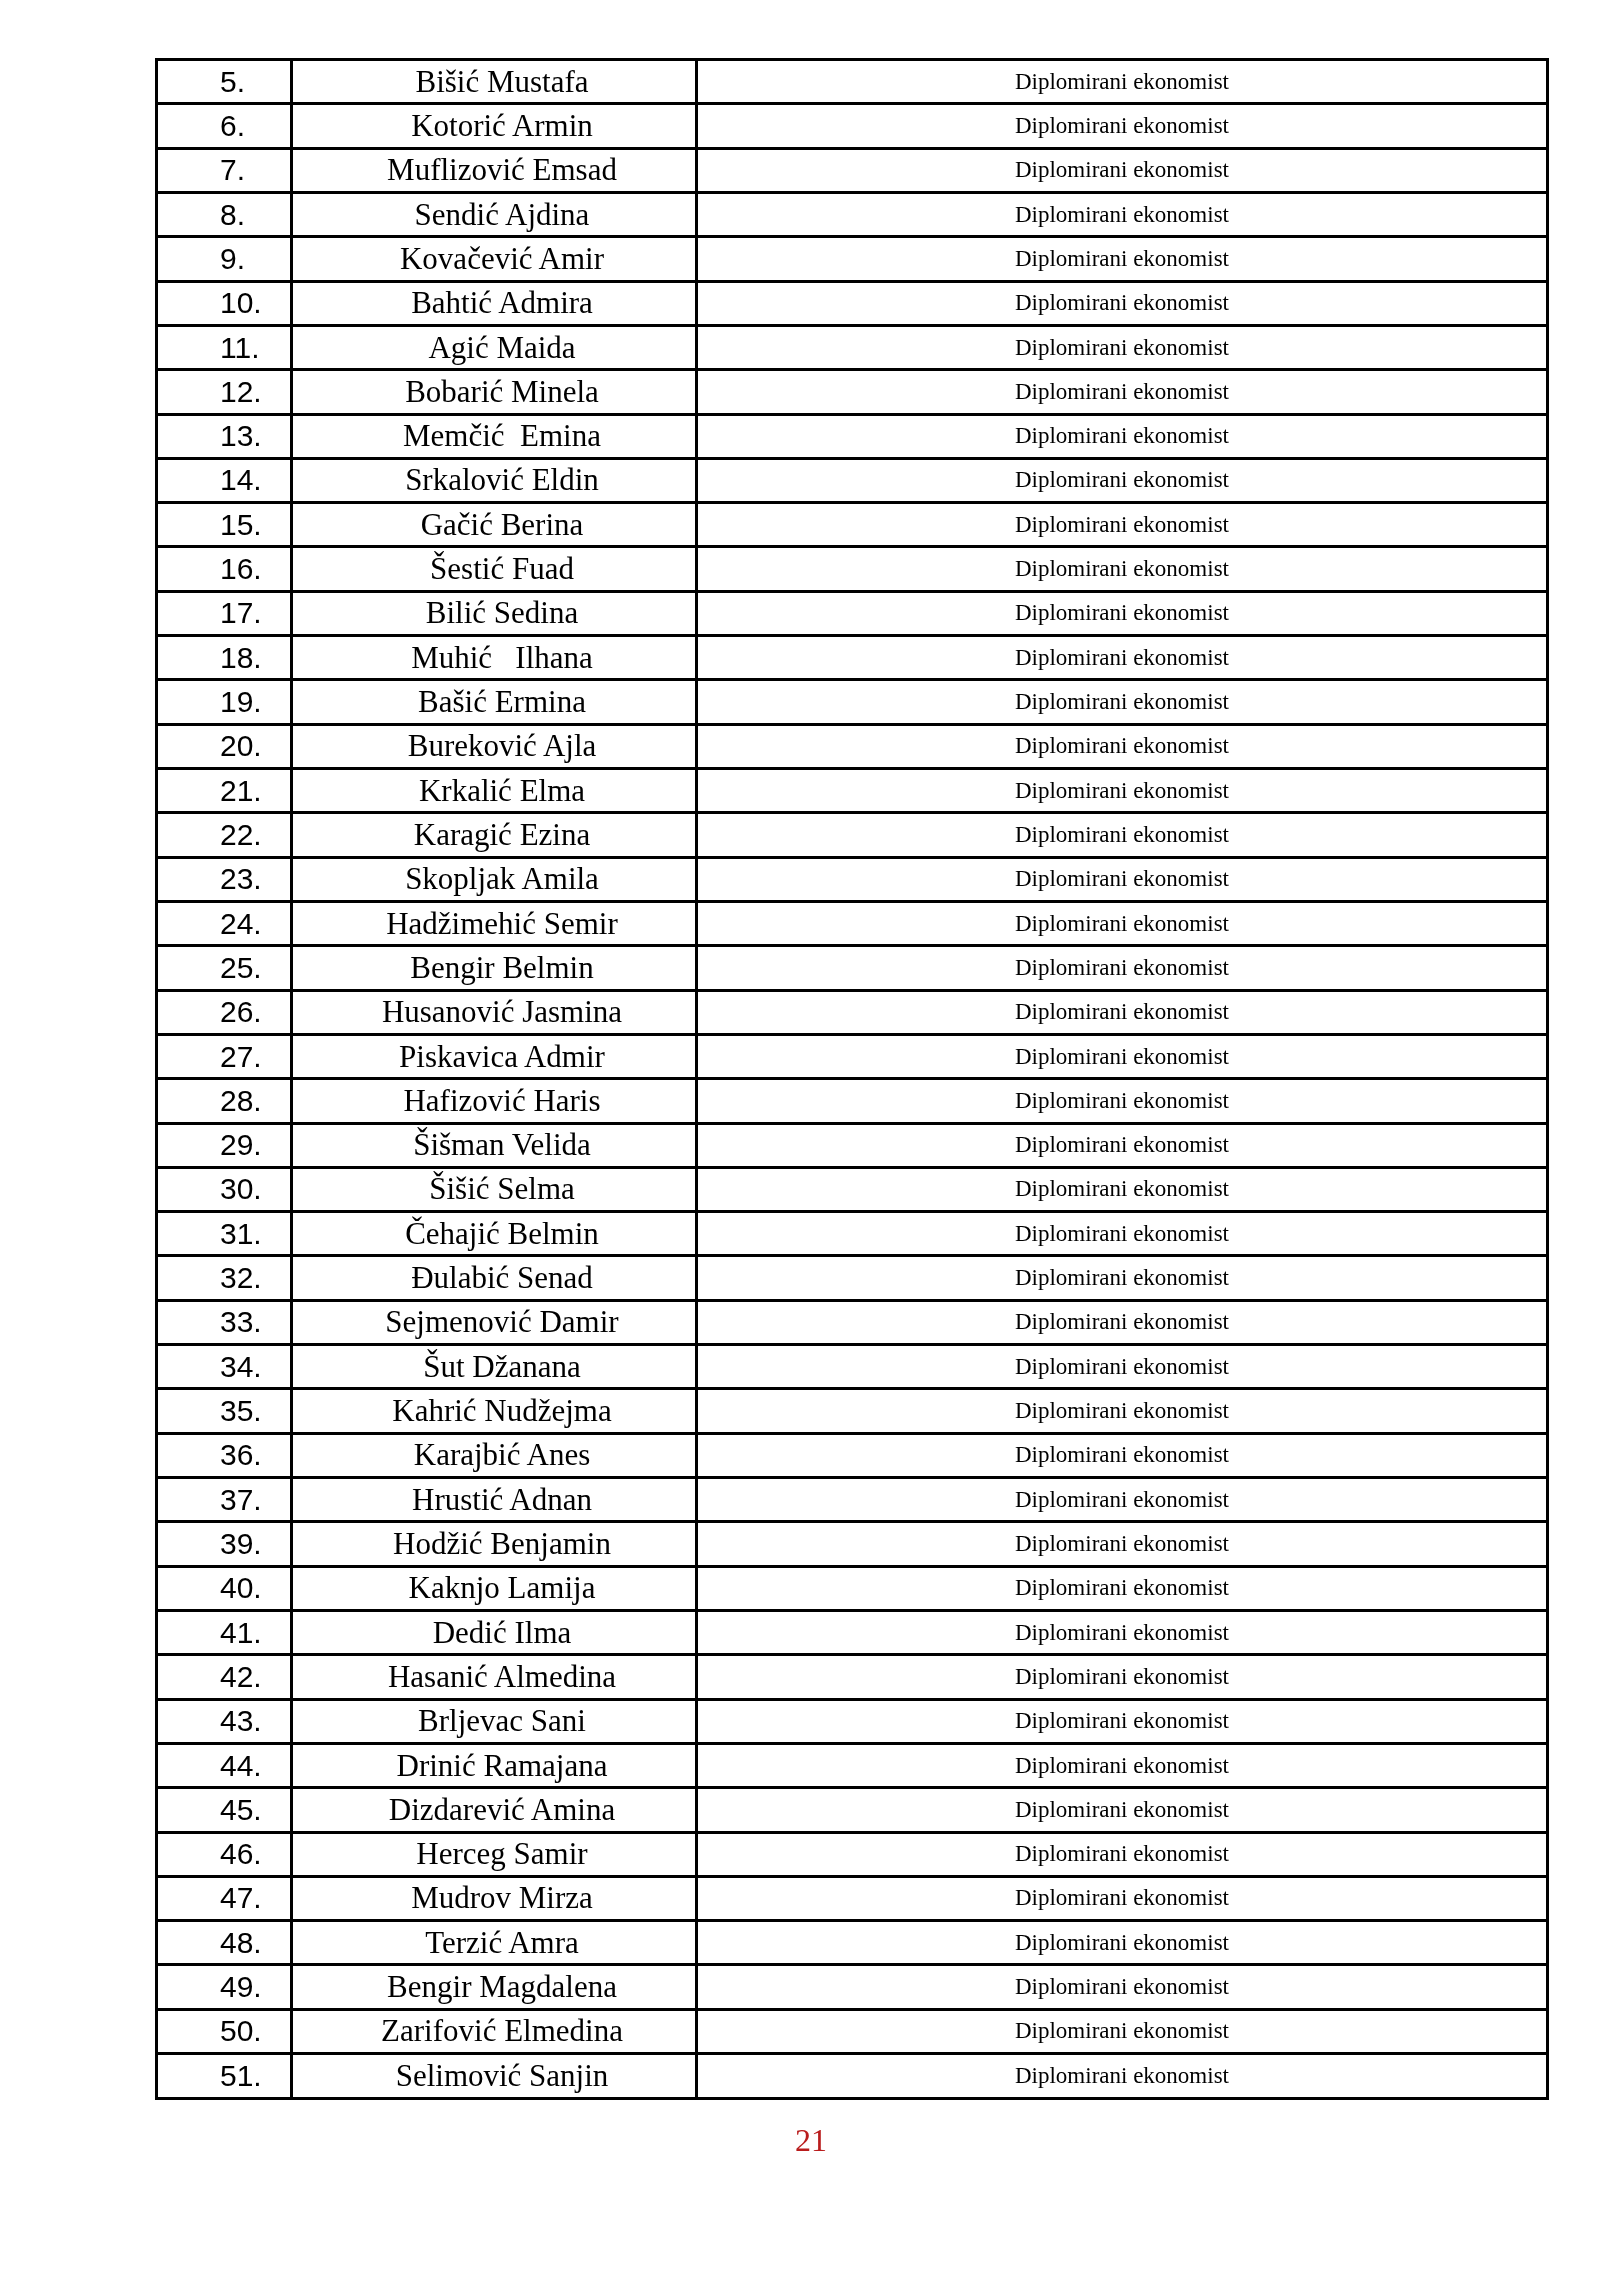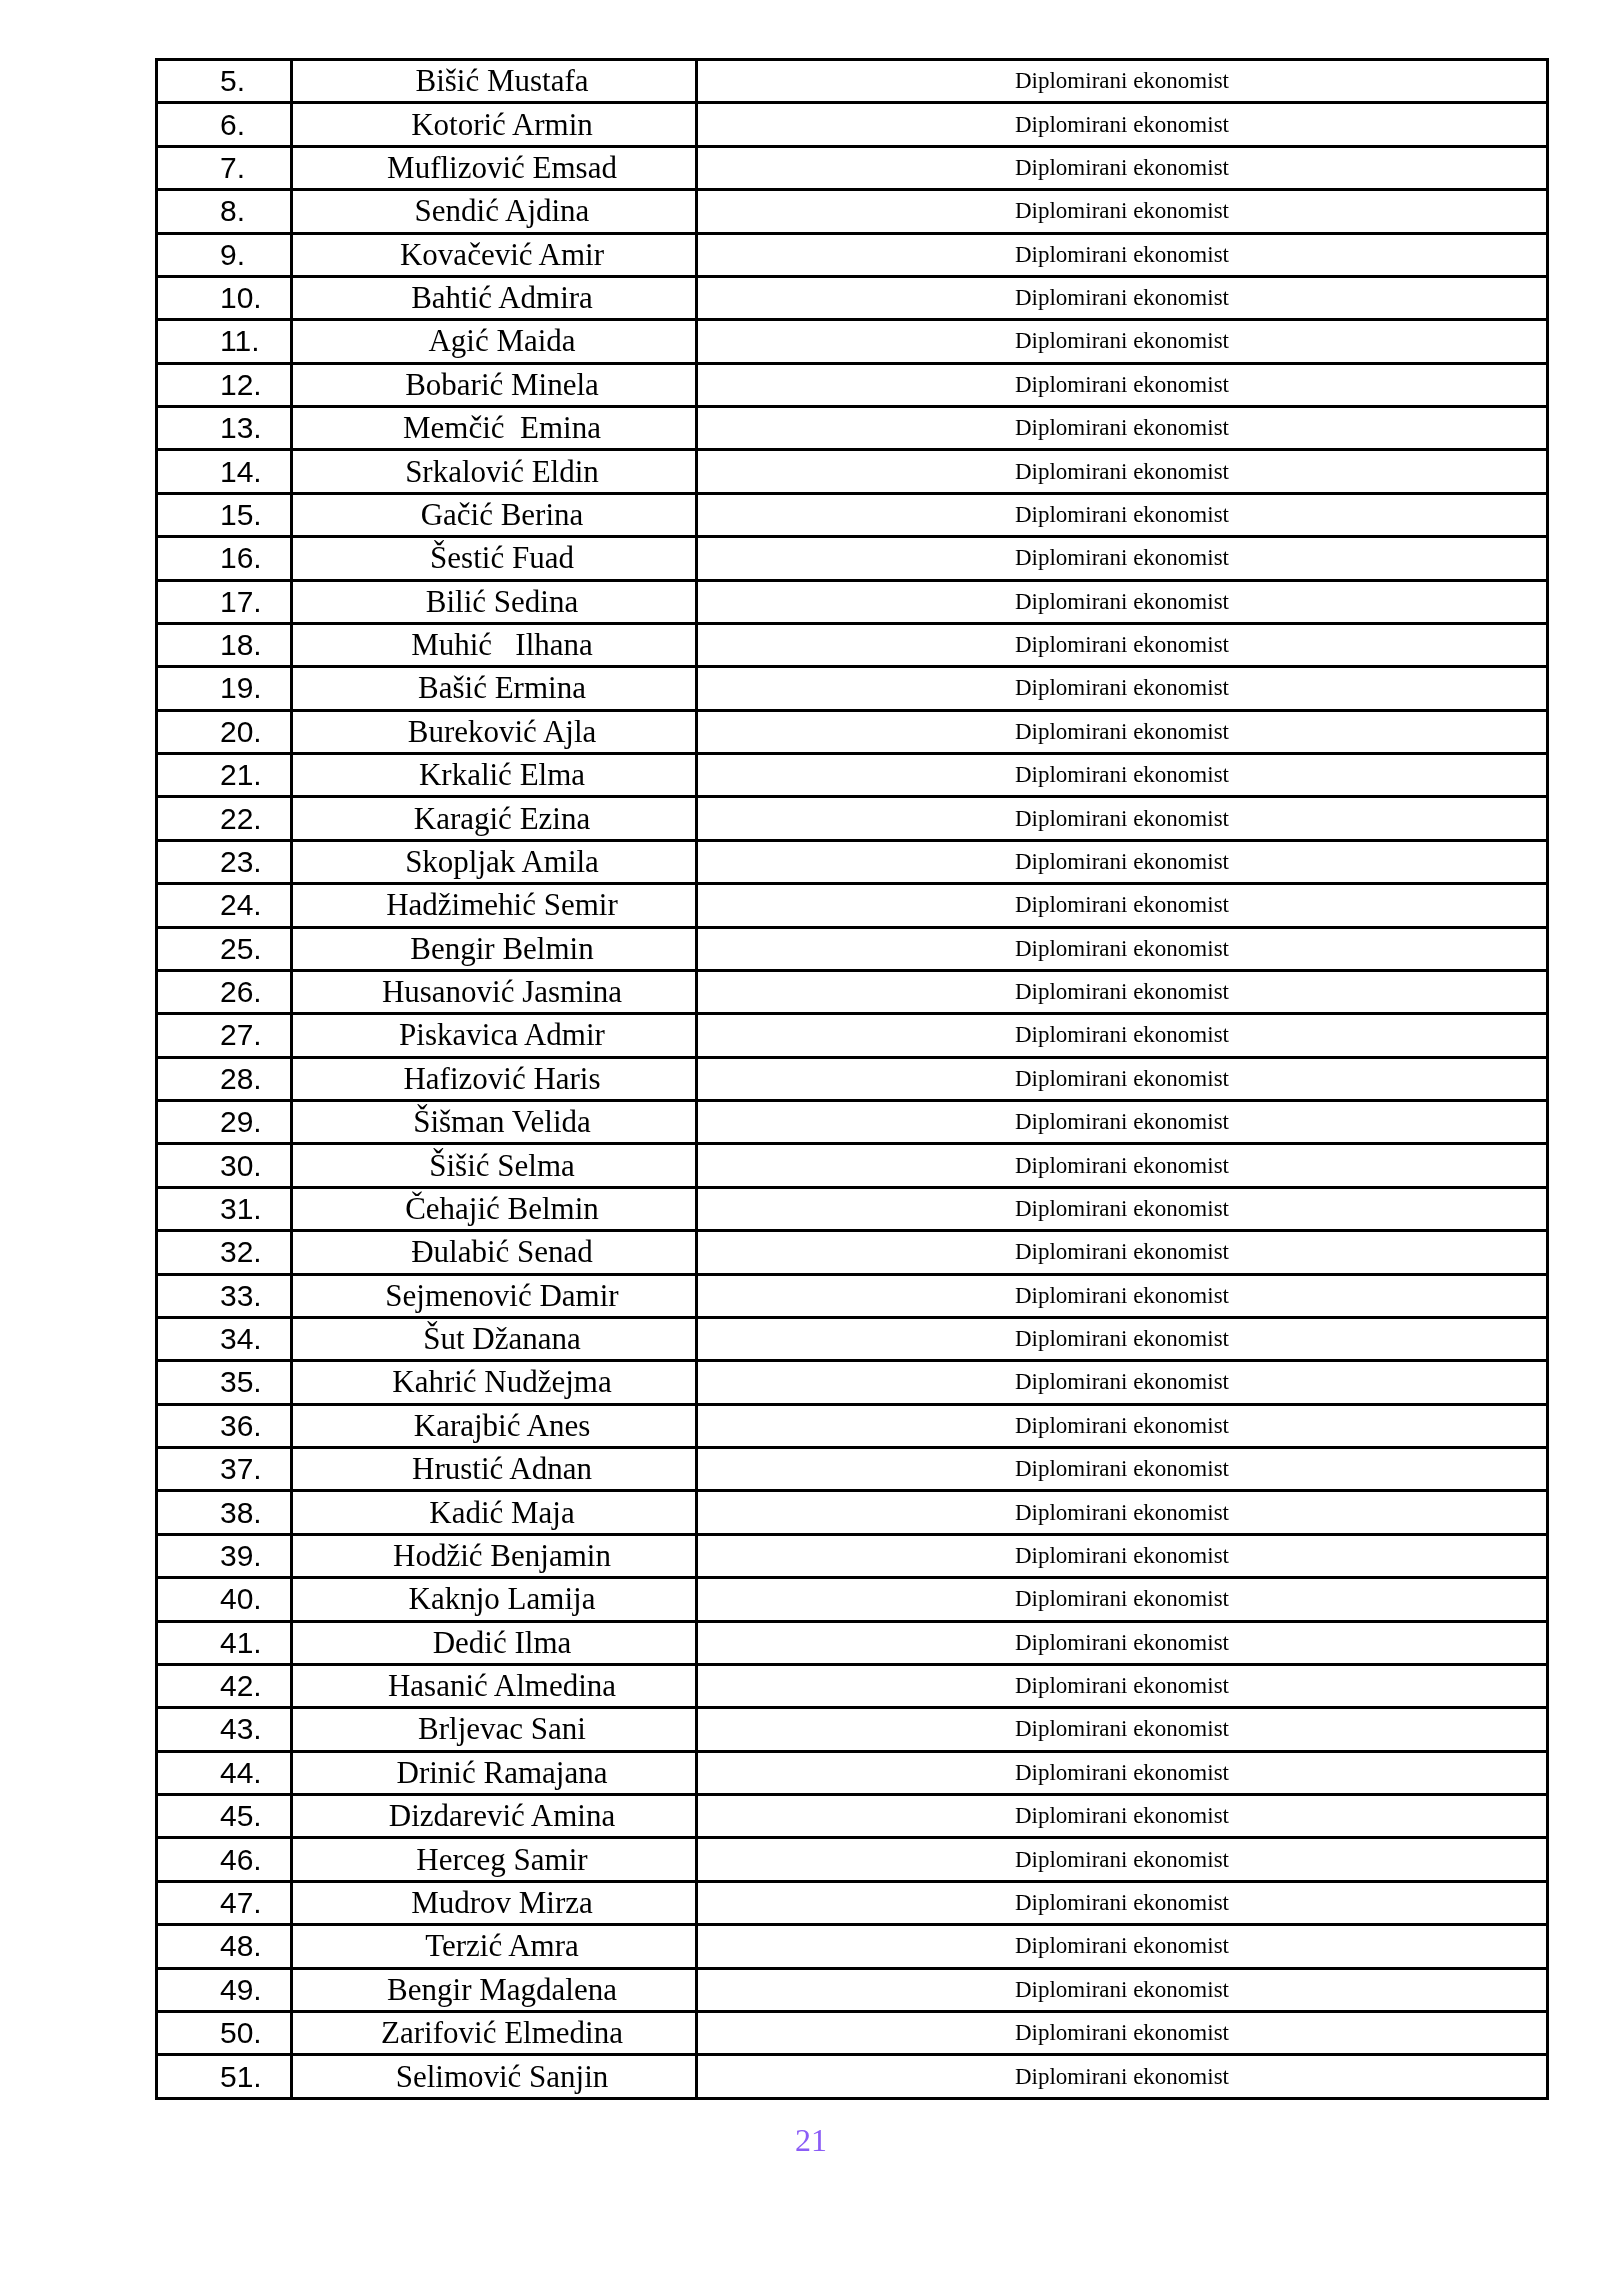--- a/index.html
+++ b/index.html
@@ -233,25 +233,20 @@
           <td class="cell-num">36.</td>
           <td class="cell-name">Karajbić Anes</td>
           <td class="cell-qual">Diplomirani ekonomist</td>
         </tr>
         <tr>
           <td class="cell-num">37.</td>
           <td class="cell-name">Hrustić Adnan</td>
           <td class="cell-qual">Diplomirani ekonomist</td>
         </tr>
         <tr>
-          <td class="cell-num">38.</td>
-          <td class="cell-name">Kadić Maja</td>
-          <td class="cell-qual">Diplomirani ekonomist</td>
-        </tr>
-        <tr>
           <td class="cell-num">39.</td>
           <td class="cell-name">Hodžić Benjamin</td>
           <td class="cell-qual">Diplomirani ekonomist</td>
         </tr>
         <tr>
           <td class="cell-num">40.</td>
           <td class="cell-name">Kaknjo Lamija</td>
           <td class="cell-qual">Diplomirani ekonomist</td>
         </tr>
         <tr>
@@ -305,16 +300,16 @@
           <td class="cell-qual">Diplomirani ekonomist</td>
         </tr>
         <tr>
           <td class="cell-num">51.</td>
           <td class="cell-name">Selimović Sanjin</td>
           <td class="cell-qual">Diplomirani ekonomist</td>
         </tr>
       </tbody>
   </table>
 
-  <div class="page-number" style="color: #8b5cf6;">21</div>
+  <div class="page-number" style="color: #b91c1c;">21</div>
 
 </div>
 
 
 </body></html>

